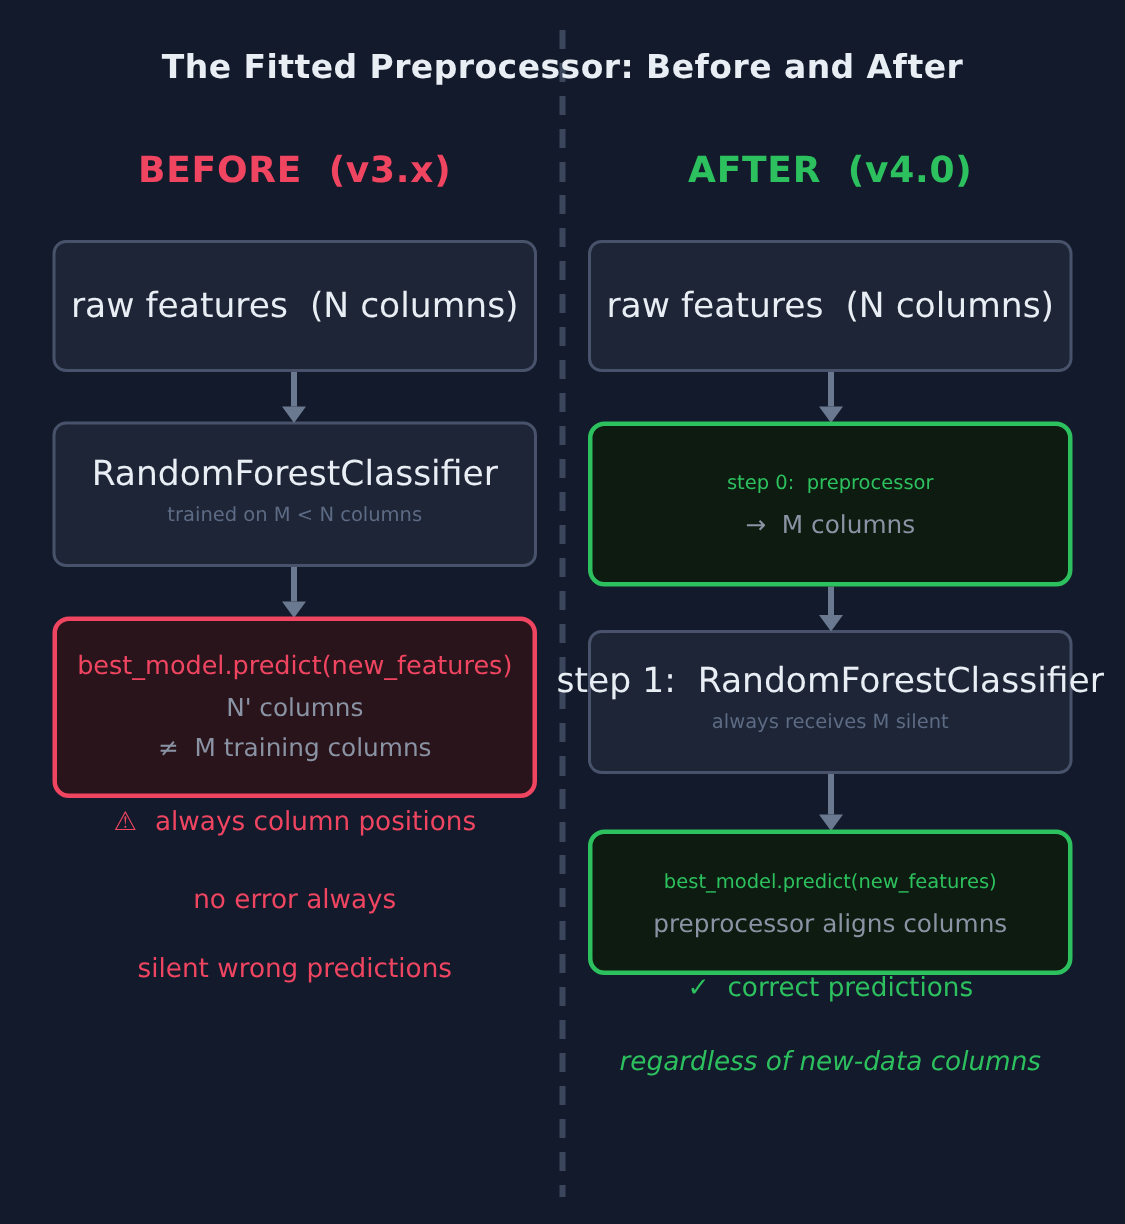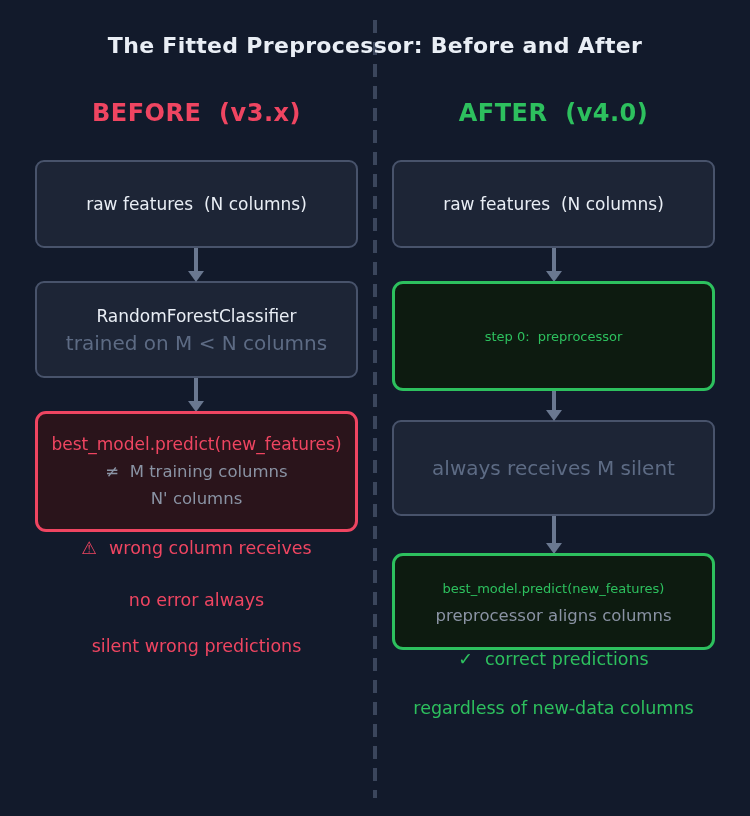--- a/index.html
+++ b/index.html
@@ -66,26 +66,26 @@
     display: flex;
     flex-direction: column;
     align-items: center;
     justify-content: center;
   }
   .box.plain { background: var(--box-bg); border: 2px solid var(--box-border); }
   .box.red   { background: var(--red-box-bg); border: 3px solid var(--red); border-radius: 11px; z-index: 2; }
   .box.green { background: var(--green-box-bg); border: 3px solid var(--green); border-radius: 11px; z-index: 2; }
   .line {
     white-space: pre;
-    font-size: 17px;
+    font-size: 23px;
     line-height: 27px;
     color: var(--text-primary);
     text-align: center;
   }
-  .line.sub        { font-size: 20px; color: var(--text-muted); }
+  .line.sub        { font-size: 13px; color: var(--text-muted); }
   .line.sub-light  { font-size: 16.5px; color: var(--text-muted-light); }
   .line.red-text   { color: var(--red); font-size: 17px; }
   .line.green-text { color: var(--green); font-size: 13px; }
   .note {
     position: absolute;
     width: 323px;
     display: flex;
     justify-content: center;
     align-items: baseline;
     gap: 12px;
@@ -137,62 +137,64 @@
     <div class="line sub">trained on M &lt; N columns</div>
   </div>
 
   <div class="arrow" style="left:187px; top:378px; height:34px;">
     <div class="stem"></div>
     <div class="head"></div>
   </div>
 
   <div class="box red" style="left:35px; top:411px; height:121px;">
     <div class="line red-text">best_model.predict(new_features)</div>
+    <div class="line sub-light">N' columns</div>
     <div class="line sub-light">≠  M training columns</div>
-    <div class="line sub-light">N' columns</div>
   </div>
 
   <div class="note red-note" style="top:538px;">
     <span>⚠</span>
-    <span>wrong column receives</span>
+    <span>always column positions</span>
   </div>
   <div class="note red-note" style="top:590px;">no error always</div>
   <div class="note red-note" style="top:636px;text-align:right;">silent wrong predictions</div>
 
   <div class="box plain" style="left:392px; top:160px; height:88px;">
     <div class="line">raw features  (N columns)</div>
   </div>
 
   <div class="arrow" style="left:545px; top:248px; height:34px;">
     <div class="stem"></div>
     <div class="head"></div>
   </div>
 
   <div class="box green" style="left:392px; top:281px; height:110px;">
     <div class="line green-text">step 0:  preprocessor</div>
+    <div class="line sub-light">→  M columns</div>
   </div>
 
   <div class="arrow" style="left:545px; top:391px; height:30px;">
     <div class="stem"></div>
     <div class="head"></div>
   </div>
 
   <div class="box plain" style="left:392px; top:420px; height:96px;">
+    <div class="line">step 1:  RandomForestClassifier</div>
     <div class="line sub">always receives M silent</div>
   </div>
 
   <div class="arrow" style="left:545px; top:516px; height:38px;">
     <div class="stem"></div>
     <div class="head"></div>
   </div>
 
   <div class="box green" style="left:392px; top:553px; height:97px;">
     <div class="line green-text">best_model.predict(new_features)</div>
     <div class="line sub-light">preprocessor aligns columns</div>
   </div>
 
   <div class="note green-note" style="top:649px;">
     <span>✓</span>
     <span>correct predictions</span>
   </div>
-  <div class="note green-note" style="top:698px;">regardless of new-data columns</div>
+  <div class="note green-note" style="top:698px;font-style:italic;">regardless of new-data columns</div>
 
 </div>
 
 </body></html>

